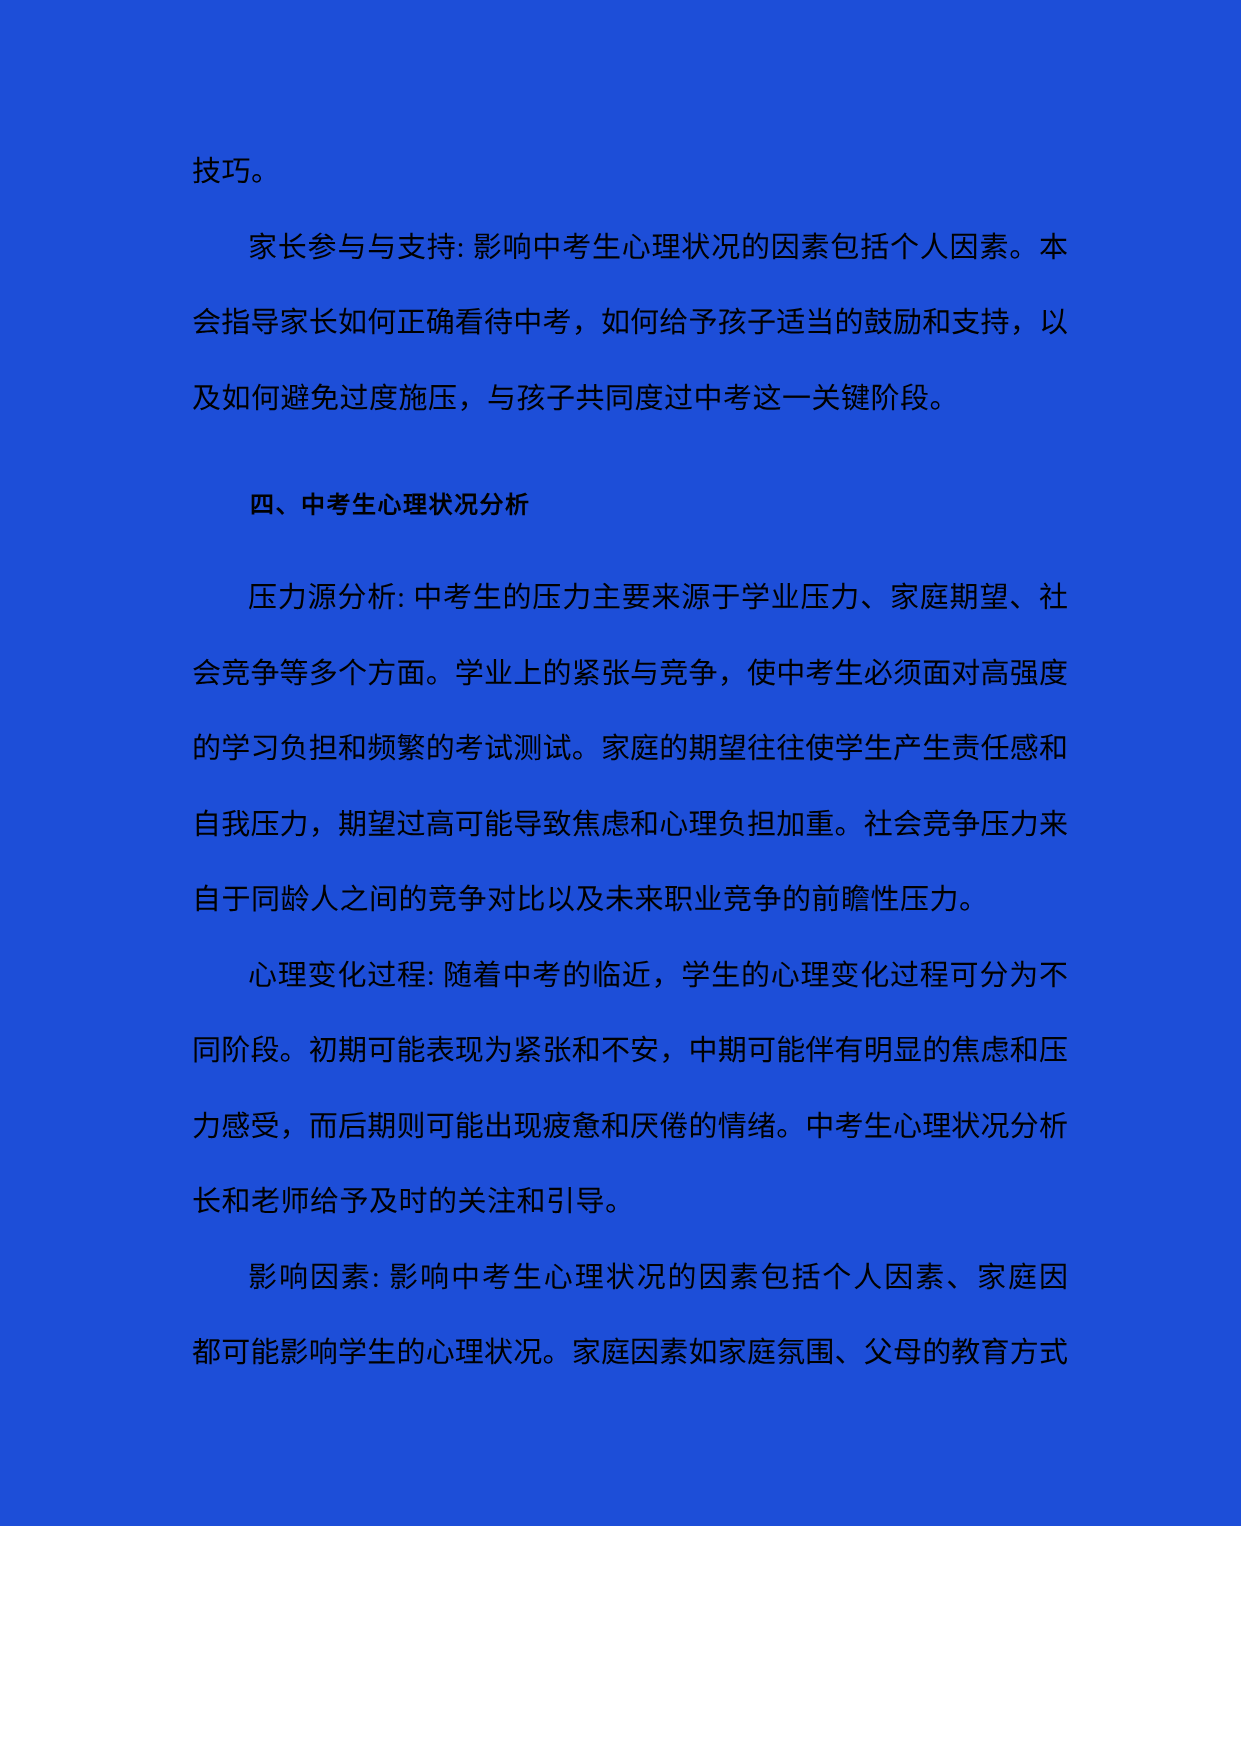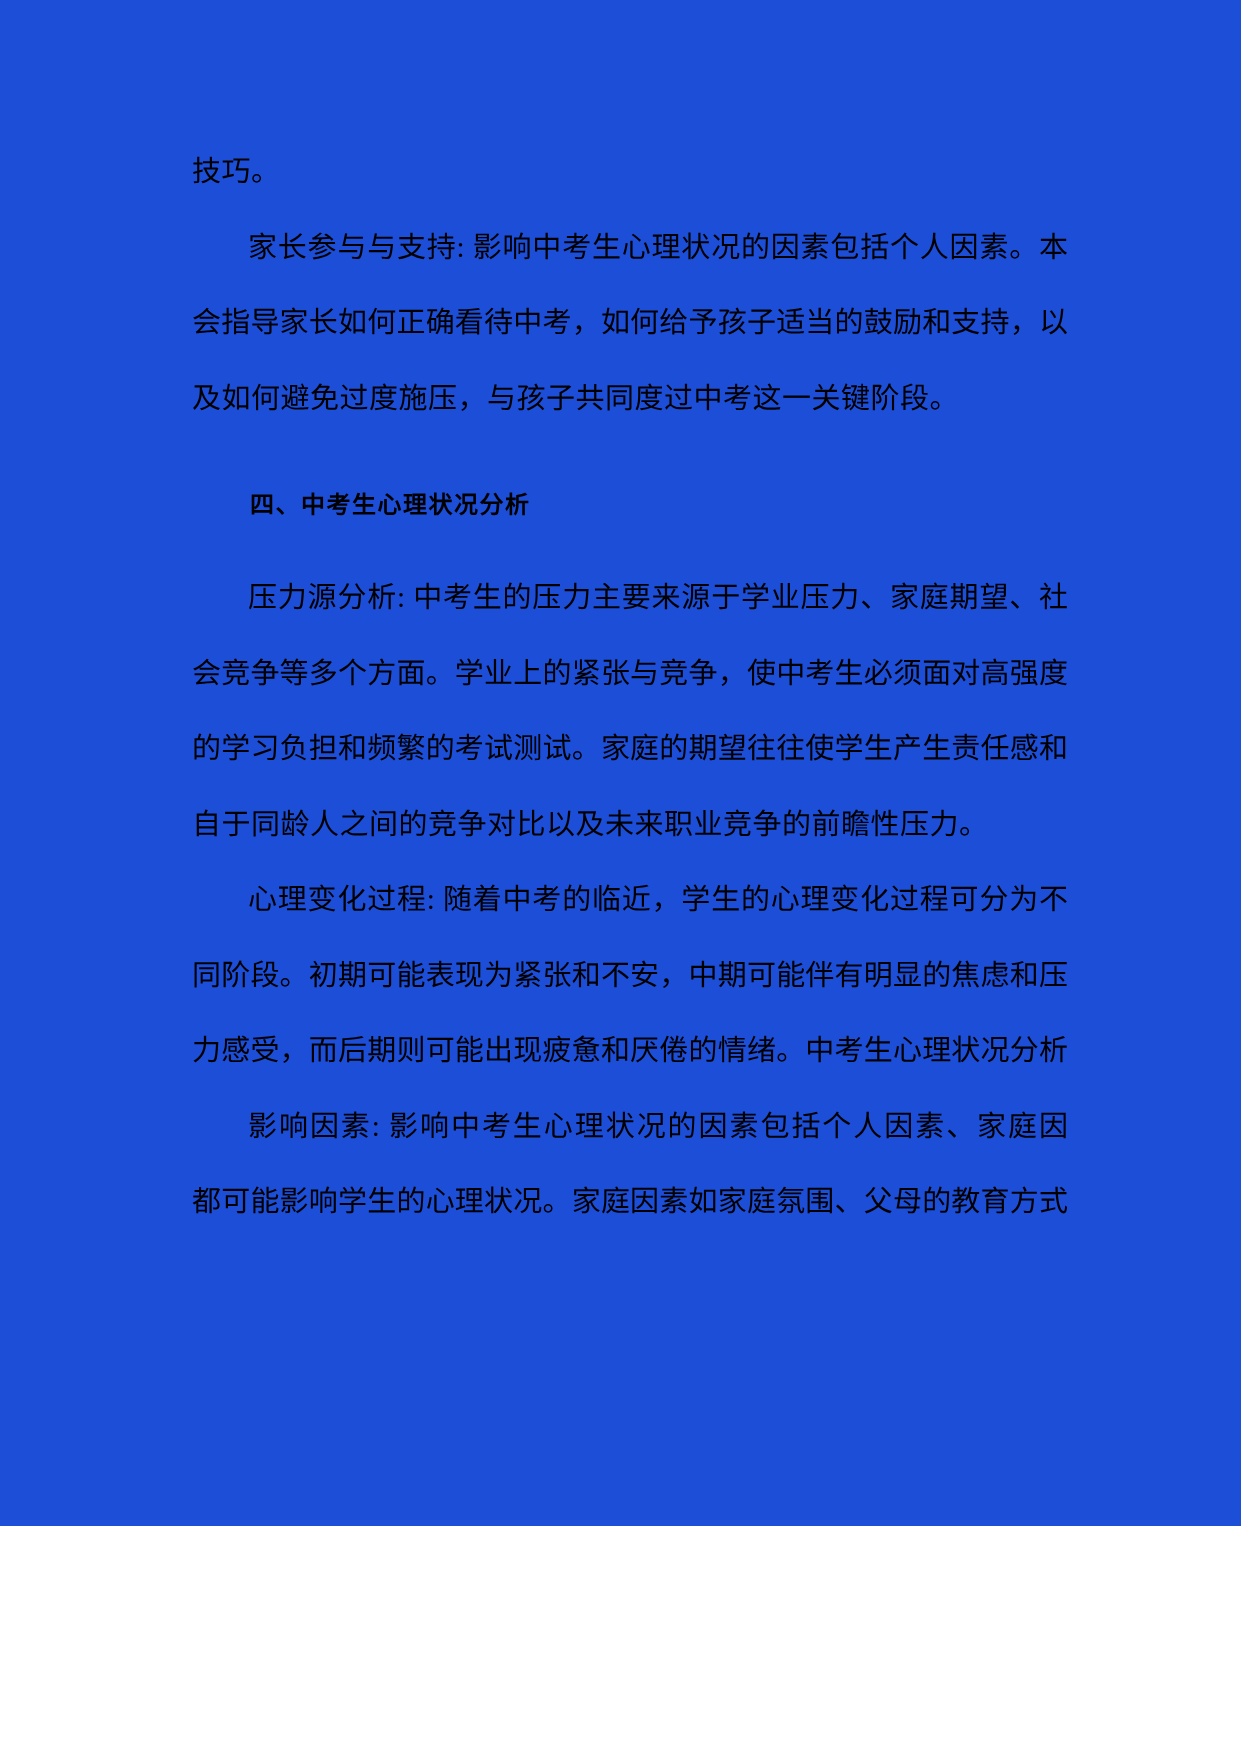--- a/index.html
+++ b/index.html
@@ -72,28 +72,30 @@
       <div class="line fill">会指导家长如何正确看待中考，如何给予孩子适当的鼓励和支持，以</div>
       <div class="line">及如何避免过度施压，与孩子共同度过中考这一关键阶段。</div>
     </div>
 
     <div class="heading">四、中考生心理状况分析</div>
 
     <div class="para">
       <div class="line ind fill">压力源分析: 中考生的压力主要来源于学业压力、家庭期望、社</div>
       <div class="line fill">会竞争等多个方面。学业上的紧张与竞争，使中考生必须面对高强度</div>
       <div class="line fill">的学习负担和频繁的考试测试。家庭的期望往往使学生产生责任感和</div>
+      <div class="line fill">自我压力，期望过高可能导致焦虑和心理负担加重。社会竞争压力来</div>
       <div class="line">自于同龄人之间的竞争对比以及未来职业竞争的前瞻性压力。</div>
     </div>
 
 
     <div class="para">
       <div class="line ind fill">心理变化过程: 随着中考的临近，学生的心理变化过程可分为不</div>
       <div class="line fill">同阶段。初期可能表现为紧张和不安，中期可能伴有明显的焦虑和压</div>
       <div class="line fill">力感受，而后期则可能出现疲惫和厌倦的情绪。中考生心理状况分析</div>
+      <div class="line">长和老师给予及时的关注和引导。</div>
     </div>
 
     <div class="para">
       <div class="line ind fill">影响因素: 影响中考生心理状况的因素包括个人因素、家庭因素、</div>
       <div class="line fill">都可能影响学生的心理状况。家庭因素如家庭氛围、父母的教育方式</div>
     </div>
 
   </div>
 </div>
 

